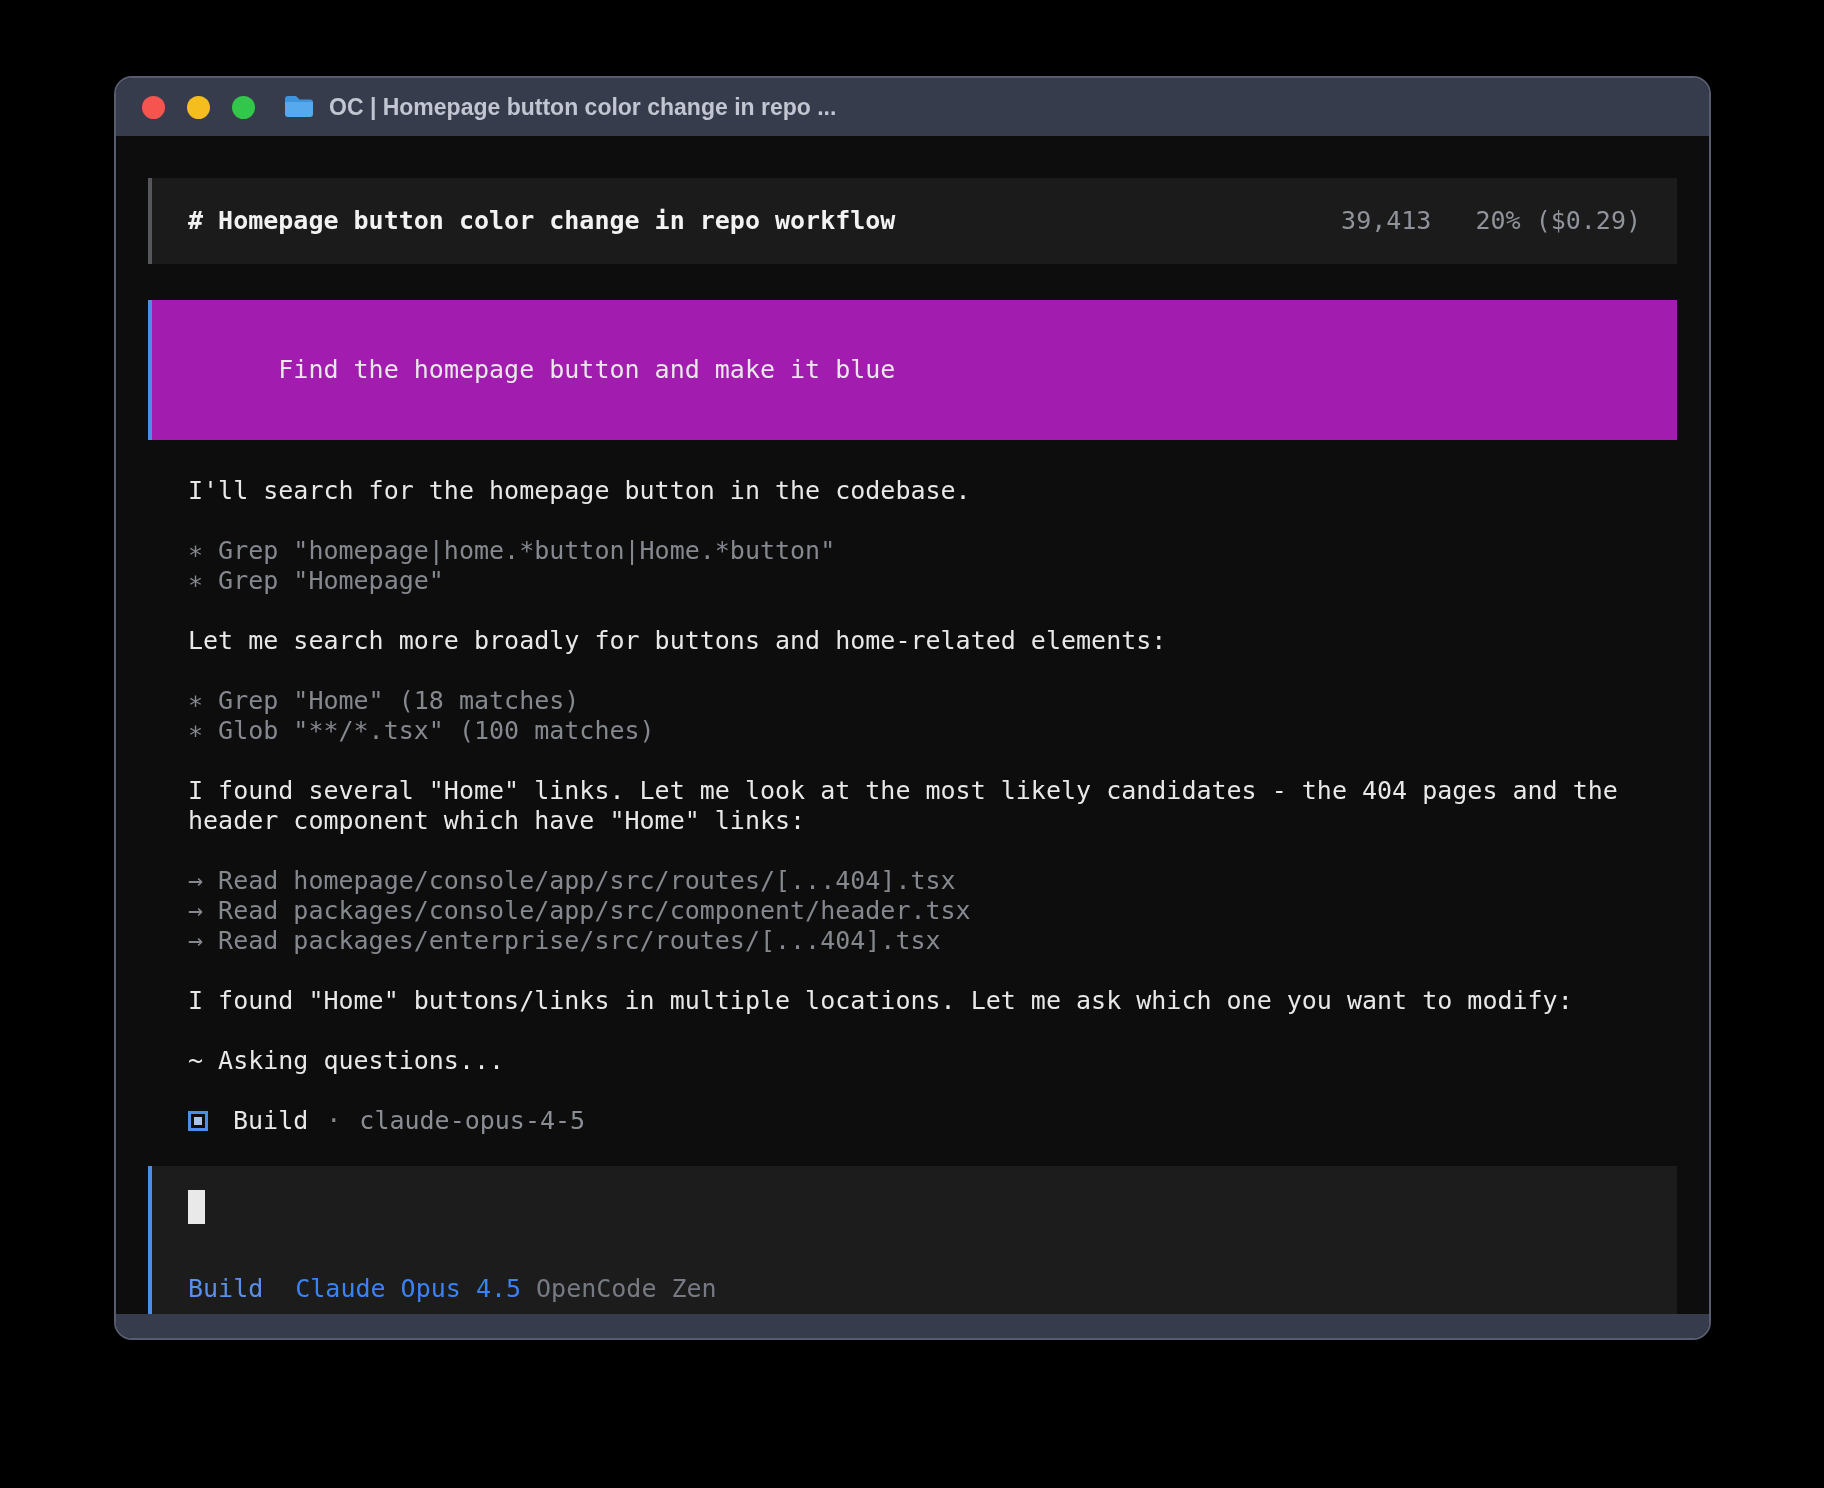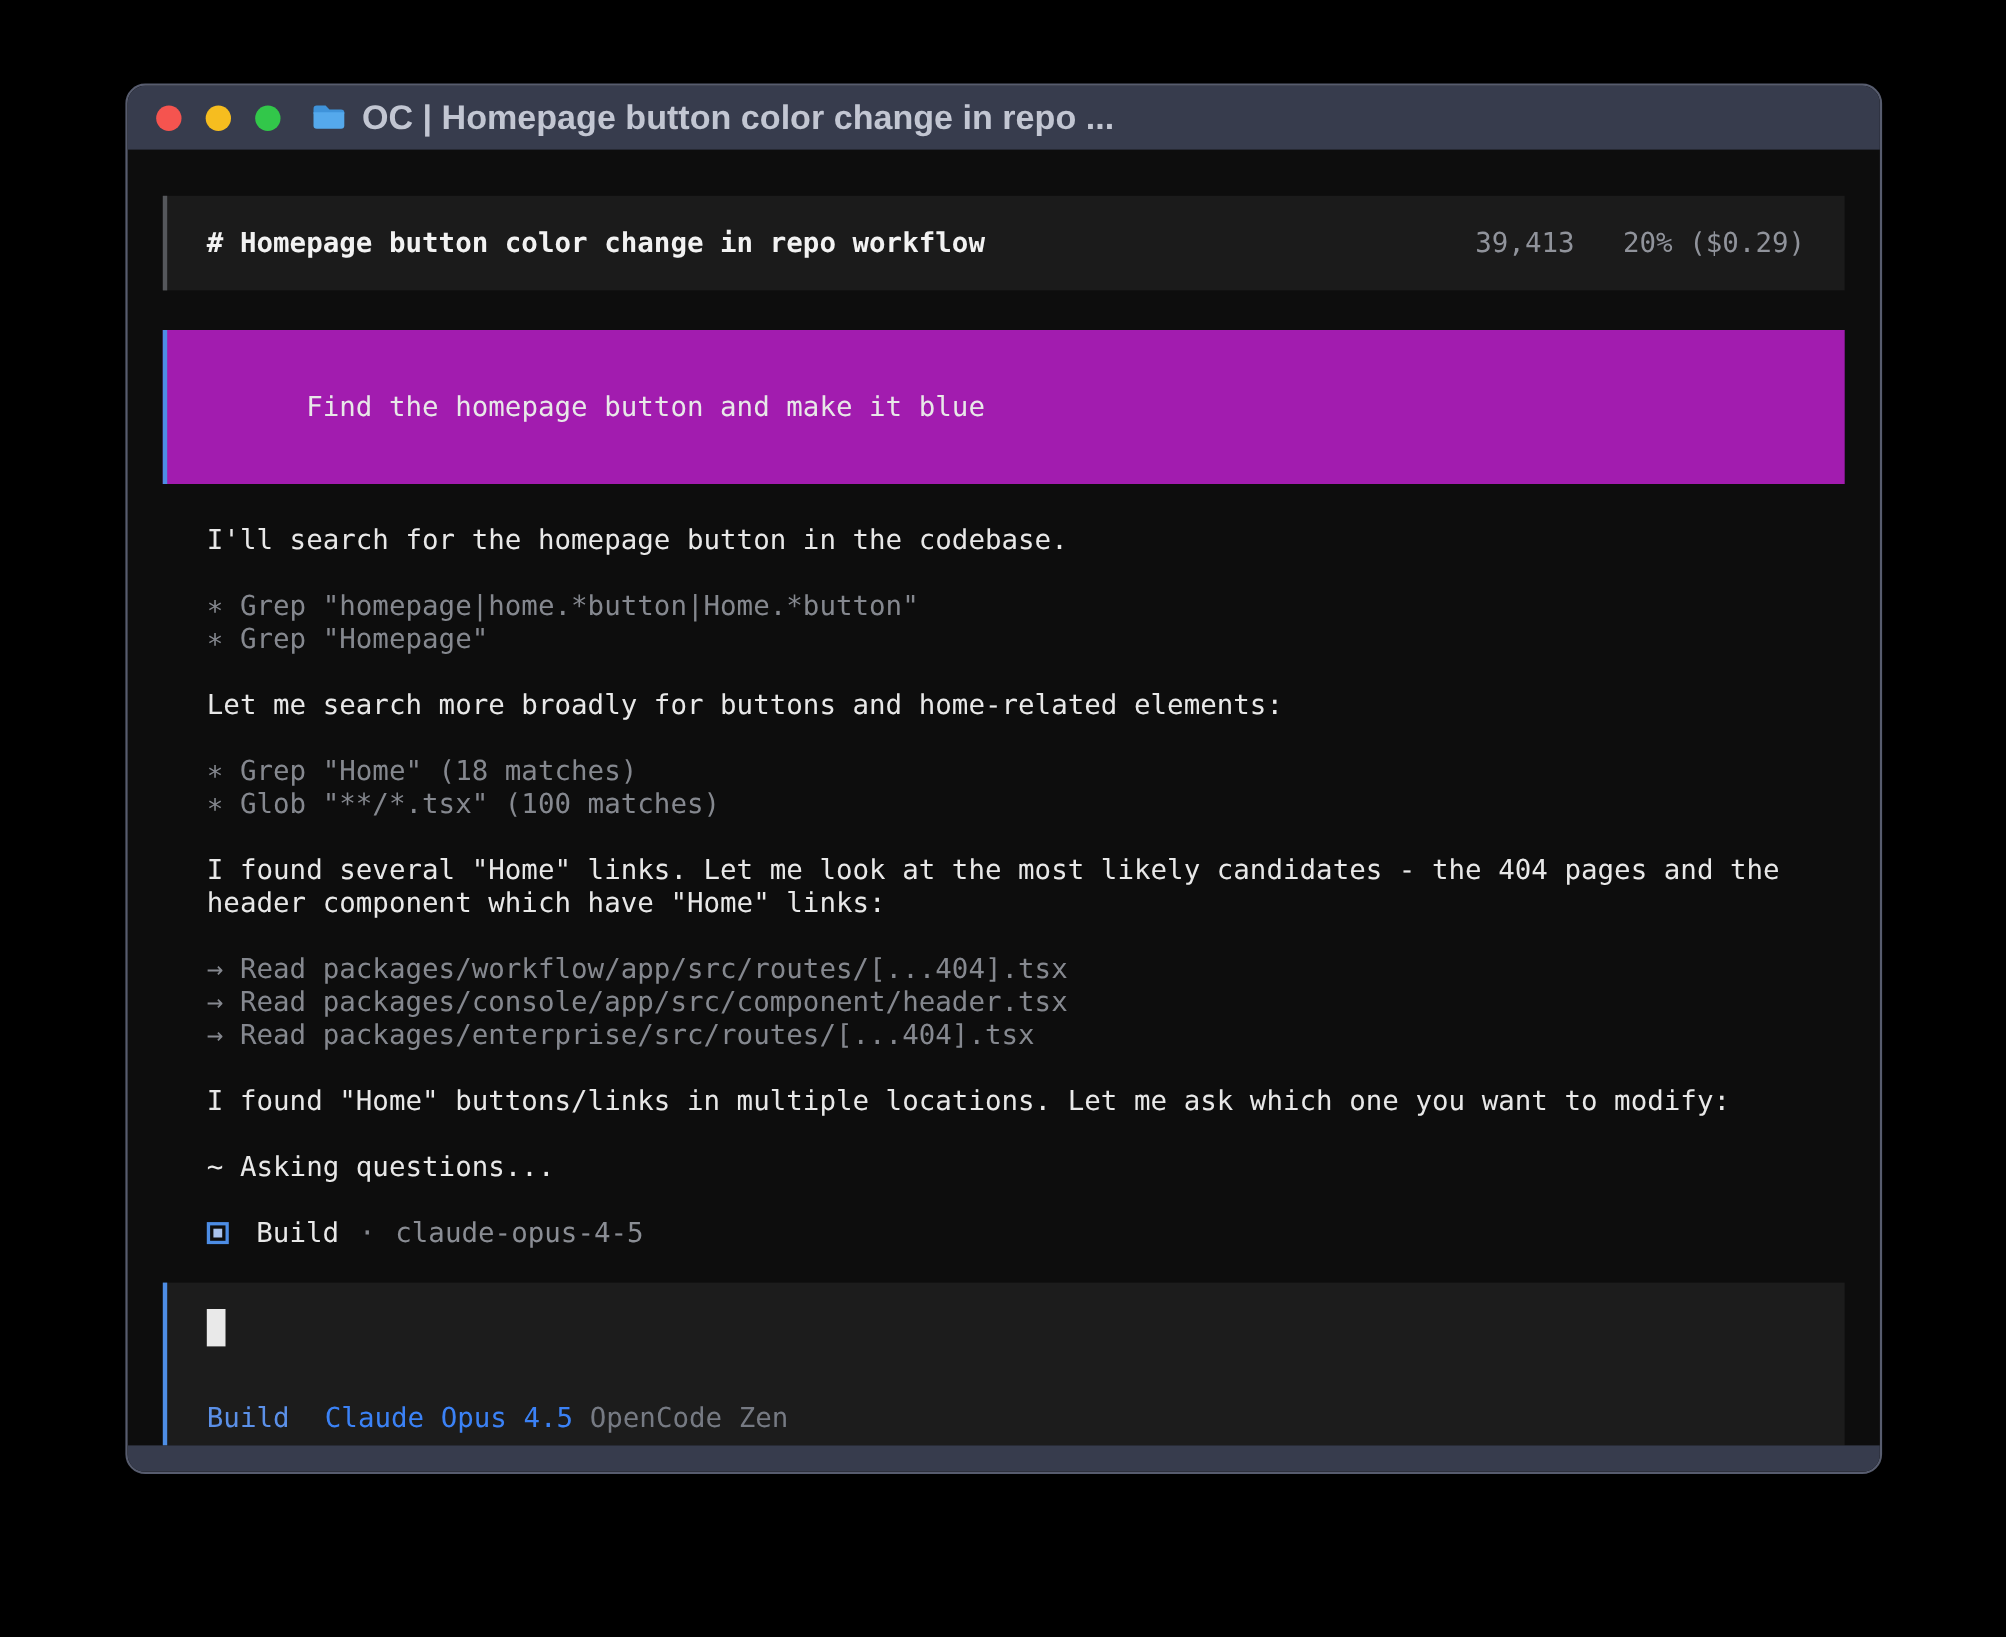--- a/index.html
+++ b/index.html
@@ -22,21 +22,21 @@
     background: #373c4d;
     display: flex; align-items: center;
     padding: 0 20px 0 12px;
   }
   .lights { display: flex; gap: 22px; margin-left: 14px; }
   .light { width: 23px; height: 23px; border-radius: 50%; }
   .folder { margin-left: 28px; display: flex; align-items: center; }
   .win-title {
     margin-left: 14px;
     font-family: "Liberation Sans", sans-serif;
-    font-weight: bold; font-size: 31px; color: #c2c6d2;
+    font-weight: bold; font-size: 23px; color: #c2c6d2;
     white-space: nowrap;
   }
 
   
   .content {
     flex: 1; overflow: hidden;
     padding: 42px 32px 0 32px;
     font-size: 25px; line-height: 30px; color: #e8e8e8;
     display: flex; flex-direction: column;
   }
@@ -144,21 +144,21 @@
         <div class="line">∗ Grep "Home" (18 matches)</div>
         <div class="line">∗ Glob "**/*.tsx" (100 matches)</div>
       </div>
 
       <div class="para text">
         <div class="line">I found several "Home" links. Let me look at the most likely candidates - the 404 pages and the</div>
         <div class="line">header component which have "Home" links:</div>
       </div>
 
       <div class="para tool">
-        <div class="line">→ Read packages/workflow/app/src/routes/[...404].tsx</div>
+        <div class="line">→ Read homepage/console/app/src/routes/[...404].tsx</div>
         <div class="line">→ Read packages/console/app/src/component/header.tsx</div>
         <div class="line">→ Read packages/enterprise/src/routes/[...404].tsx</div>
       </div>
 
       <div class="para text">
         <div class="line">I found "Home" buttons/links in multiple locations. Let me ask which one you want to modify:</div>
       </div>
 
       <div class="para text">
         <div class="line">~ Asking questions...</div>

